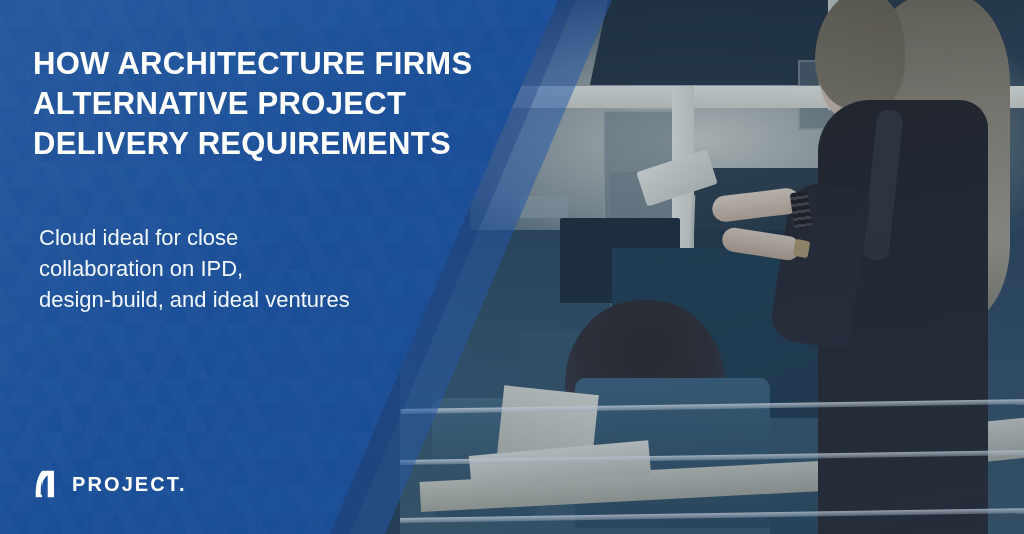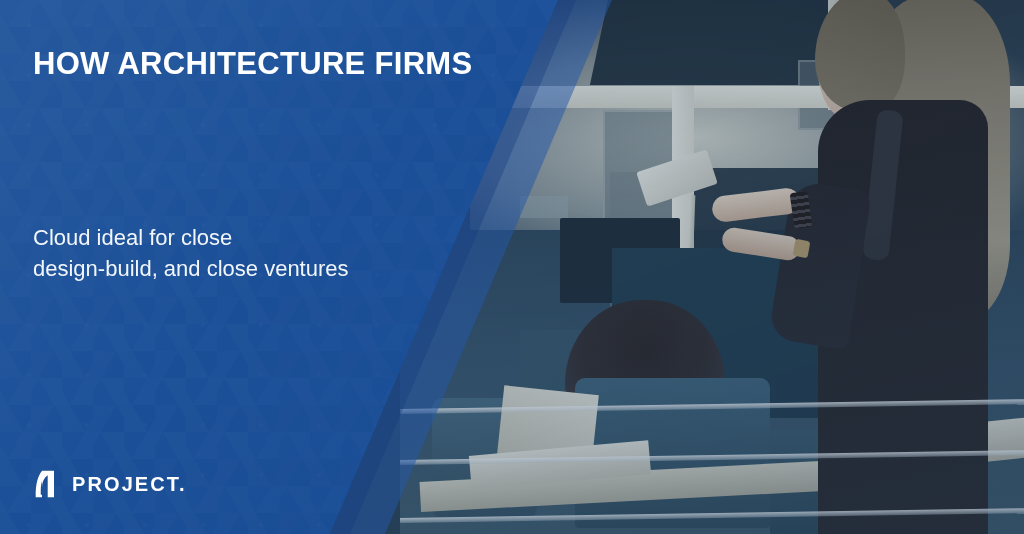--- a/index.html
+++ b/index.html
@@ -307,21 +307,21 @@
     position: absolute;
     top: 222px;
     left: 0;
     margin: 0;
     color: #f2f6fb;
     font-size: 22px;
     line-height: 31px;
     font-weight: 400;
     width: 420px;
   }
-  .subhead .sh-line { display: block; white-space: nowrap; }
+  .subhead .sh-line { display: block; white-space: nowrap; margin-left: 6px; }
 
   
   .logo {
     position: absolute;
     left: 33px;
     top: 469px;
     display: flex;
     align-items: center;
     gap: 9px;
   }
@@ -399,25 +399,28 @@
   <div class="diag-band2"></div>
 
   <div class="blue-panel"></div>
   <div class="blue-pattern"></div>
   <div class="blue-pattern2"></div>
   <div class="blue-panel-shade"></div>
 
   <div class="content">
     <h1 class="headline">
       <span class="hl-line">HOW ARCHITECTURE FIRMS</span>
+      <span class="hl-line">ALTERNATIVE PROJECT</span>
+      <span class="hl-line">DELIVERY REQUIREMENTS</span>
     </h1>
 
     <p class="subhead">
       <span class="sh-line">Cloud ideal for close</span>
-      <span class="sh-line">design-build, and close ventures</span>
+      <span class="sh-line">collaboration on IPD,</span>
+      <span class="sh-line">design-build, and ideal ventures</span>
     </p>
   </div>
 
   <div class="logo">
     <svg class="logo-mark" viewBox="0 0 100 100" aria-hidden="true">
       <path fill="#ffffff" d="M30.5 6 C16 22 8 52 9 94 L30 94 L30 62 C30 44 36 30 49 21 L49 94 L70 94 L70 6 Z"></path>
       <path fill="#1b5099" d="M30.2 40 C26 52 25.5 68 26 86 L30 86 L30 58 C30 51 30 45 30.2 40 Z"></path>
     </svg>
     <span class="logo-word">PROJECT.</span>
   </div>

